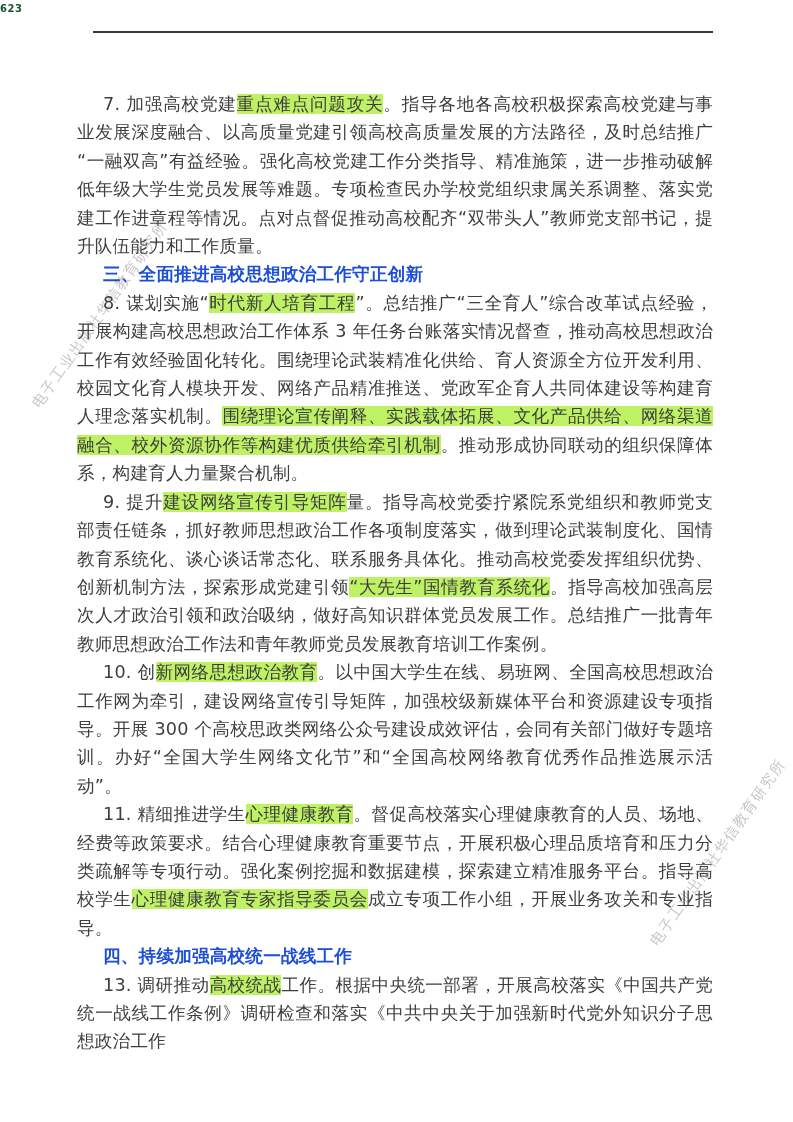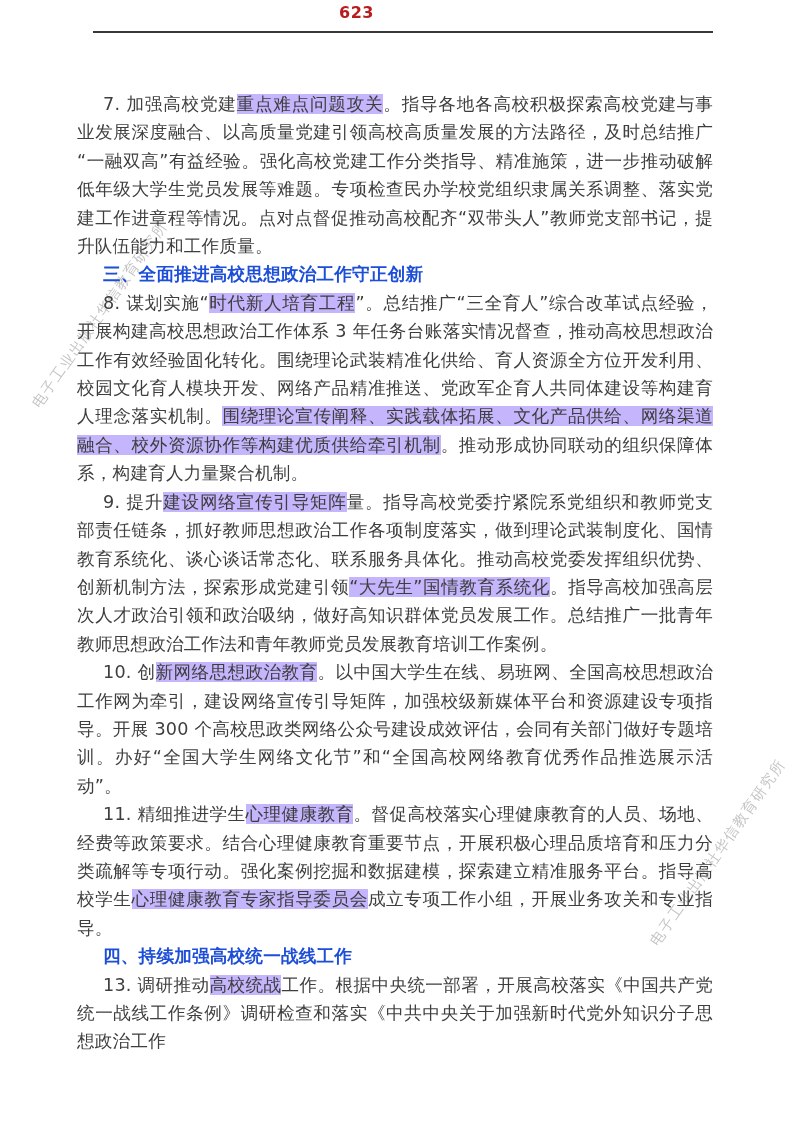--- a/index.html
+++ b/index.html
@@ -5,22 +5,22 @@
   html,body { margin:0; padding:0; background:#ffffff; }
   .page {
     position:relative;
     width:793px; height:1122px;
     background:#ffffff;
     overflow:hidden;
     font-family:"DejaVu Sans","Liberation Sans",sans-serif;
   }
   .page-number {
     position:absolute; top:3px; left:0; width:713px;
-    text-align:center;
-    font-size:16px; font-weight:600; color:#b91c1c;
+    text-align:left;
+    font-size:10px; font-weight:600; color:#14532d;
     letter-spacing:0.5px;
   }
   .rule {
     position:absolute; left:93px; top:31px;
     width:620px; height:2px;
     background:#383838;
   }
   .content {
     position:absolute; left:77px; top:90px; width:636px;
     z-index:2;
@@ -30,21 +30,21 @@
     font-size:17.6px; line-height:28.4px;
     color:#3e3e3e;
     text-align:justify;
     text-indent:26px;
     letter-spacing:0.2px;
   }
   p.para.heading {
     font-weight:bold;
     color:#1d4ed8;
   }
-  .hl { background:#c4b5fd; }
+  .hl { background:#bef264; }
   .watermark {
     position:absolute; z-index:1;
     white-space:nowrap;
     font-size:14.5px;
     letter-spacing:1.5px;
     color:rgba(148,148,148,0.55);
     transform:rotate(-55deg);
     pointer-events:none;
   }
   .wm-left  { left:-12px; top:305px; }

